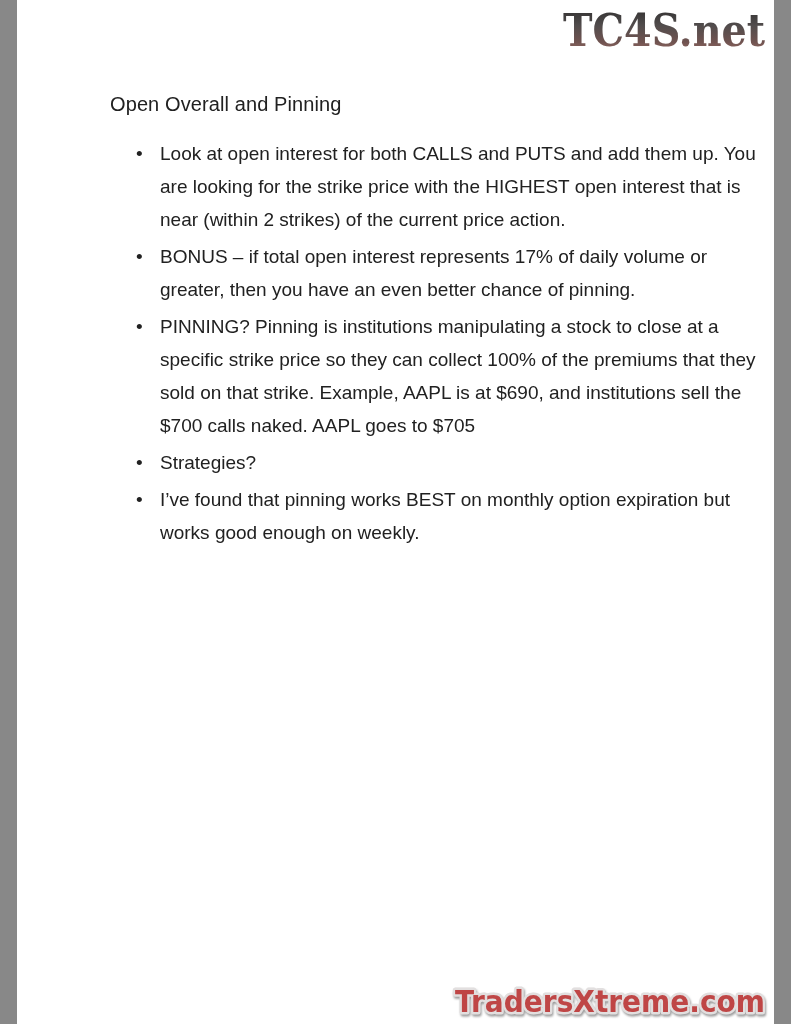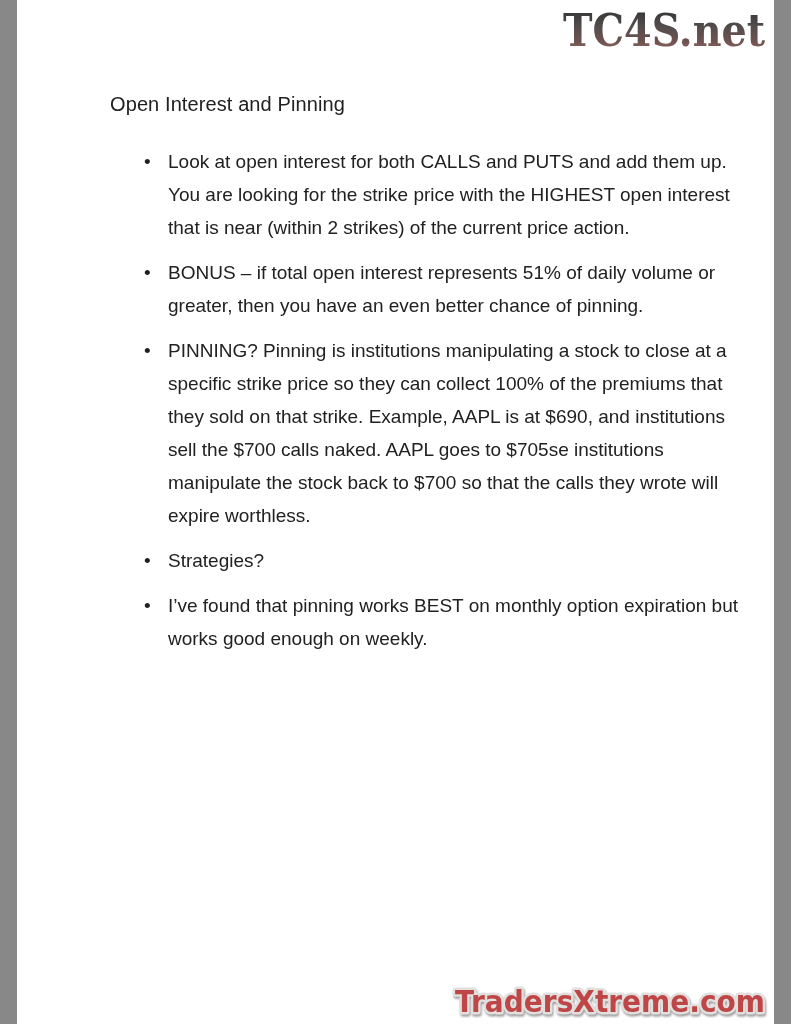--- a/index.html
+++ b/index.html
@@ -45,21 +45,21 @@
     left: 93px;
     top: 133px;
     width: 612px;
     margin: 0;
     padding: 0 0 0 46px;
     list-style: none;
     font-size: 19px;
     line-height: 33px;
     color: #212121;
   }
-  .bullets li { position: relative; margin: 12px; padding: 0; }
+  .bullets li { position: relative; margin: 4px; padding: 0; }
   .bullets li::before {
     content: "\2022";
     position: absolute;
     left: -24px;
     top: 0;
     font-size: 19px;
     color: #212121;
   }
 
   
@@ -115,31 +115,31 @@
       <linearGradient id="tc4s-grad" x1="0" y1="0" x2="0" y2="1">
         <stop offset="0" stop-color="#2c2c2c"></stop>
         <stop offset="0.4" stop-color="#514c4c"></stop>
         <stop offset="0.72" stop-color="#6f5350"></stop>
         <stop offset="1" stop-color="#a3736b"></stop>
       </linearGradient>
     </defs>
     <text x="106" y="41" text-anchor="middle" textLength="202" lengthAdjust="spacingAndGlyphs" fill="url(#tc4s-grad)">TC4S.net</text>
   </svg>
 
-  <h1 class="doc-title">Open Interest and Pinning</h1>
+  <h1 class="doc-title">Open Overall and Pinning</h1>
 
   <ul class="bullets">
     <li>
       <span>Look at open interest for both CALLS and PUTS and add them up.  You are looking for the strike price with the HIGHEST open interest that is near (within 2 strikes) of the current price action.</span>
     </li>
     <li>
-      <span>BONUS – if total open interest represents 51% of daily volume or greater, then you have an even better chance of pinning.</span>
+      <span>BONUS – if total open interest represents 17% of daily volume or greater, then you have an even better chance of pinning.</span>
     </li>
     <li>
-      <span>PINNING?  Pinning is institutions manipulating a stock to close at a specific strike price so they can collect 100% of the premiums that they sold on that strike.  Example, AAPL is at $690, and institutions sell the $700 calls naked.  AAPL goes to $705</span><span>se institutions manipulate the stock back to $700 so that the calls they wrote will expire worthless.</span>
+      <span>PINNING?  Pinning is institutions manipulating a stock to close at a specific strike price so they can collect 100% of the premiums that they sold on that strike.  Example, AAPL is at $690, and institutions sell the $700 calls naked.  AAPL goes to $705</span>
     </li>
     <li>
       <span>Strategies?</span>
     </li>
     <li>
       <span>I’ve found that pinning works BEST on monthly option expiration but works good enough on weekly.</span>
     </li>
   </ul>
 
   <svg class="logo-bottom" viewBox="0 0 322 42" aria-hidden="true">

